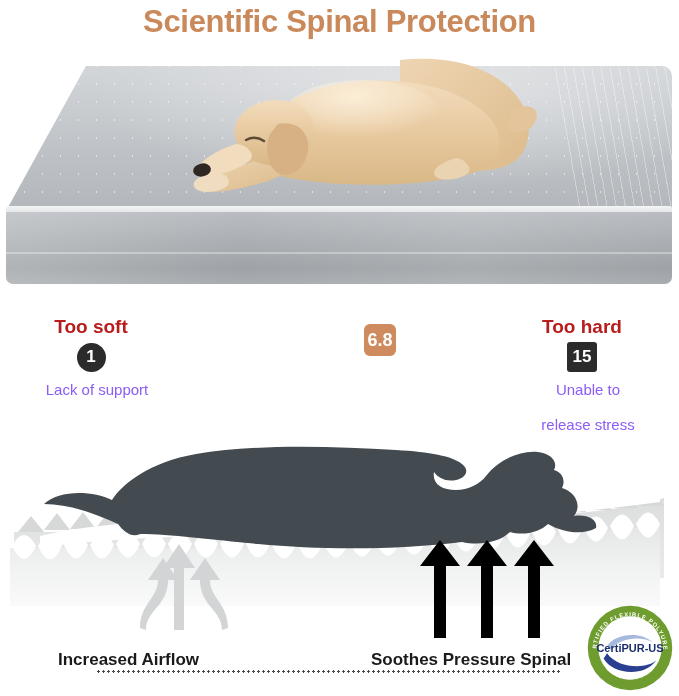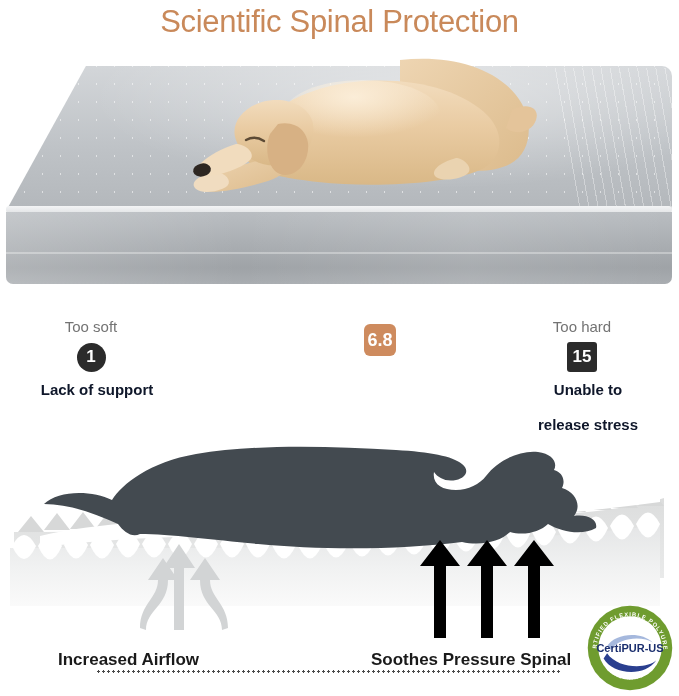--- a/index.html
+++ b/index.html
@@ -6,21 +6,21 @@
   body{
     width:679px;height:696px;overflow:hidden;position:relative;
     font-family:"Liberation Sans","DejaVu Sans",sans-serif;
     color:#1c1c1c;-webkit-font-smoothing:antialiased;
   }
   .page{position:relative;width:679px;height:696px;background:#ffffff;}
 
   
   .title{
     position:absolute;left:0;top:2px;width:679px;text-align:center;
-    font-size:31px;font-weight:normal;letter-spacing:-0.3px;
+    font-size:31px;font-weight:bold;letter-spacing:-0.3px;
     color:#c9895a;line-height:40px;white-space:nowrap;
   }
 
   
   .hero{position:absolute;left:0;top:52px;width:679px;height:235px;overflow:hidden;}
 
   .bed{position:absolute;left:6px;top:14px;width:666px;height:218px;}
   
   .bed-top{
     position:absolute;left:0;top:0;width:666px;height:145px;
@@ -70,25 +70,25 @@
 
   
   .scale{position:absolute;left:0;top:312px;width:679px;height:110px;}
   .scale-line{
     position:absolute;left:96px;top:358px;width:464px;height:3px;
     background-image:radial-gradient(circle,#4a4a4a 0 1px,transparent 1.2px);
     background-size:5px 3px;background-repeat:repeat-x;
   }
   .stop{position:absolute;width:180px;text-align:center;}
   .stop .cap{
-    font-size:15px;font-weight:normal;line-height:17px;color:#737373;
+    font-size:19px;font-weight:bold;line-height:17px;color:#b91c1c;
     white-space:nowrap;
   }
   .stop .sub{
-    font-size:15px;font-weight:bold;line-height:17px;color:#0f172a;
+    font-size:15px;font-weight:normal;line-height:17px;color:#8b5cf6;
     margin-top:7px;
     padding-left:12px;
   }
   .badge-wrap{height:34px;display:flex;align-items:center;justify-content:center;margin-top:5px;}
   .badge{
     display:flex;align-items:center;justify-content:center;
     color:#fff;font-weight:bold;position:relative;z-index:2;
   }
   .badge.circle{width:29px;height:29px;border-radius:50%;background:#2b2b2b;font-size:17px;}
   .badge.square{width:30px;height:30px;border-radius:3px;background:#2b2b2b;font-size:17px;}

